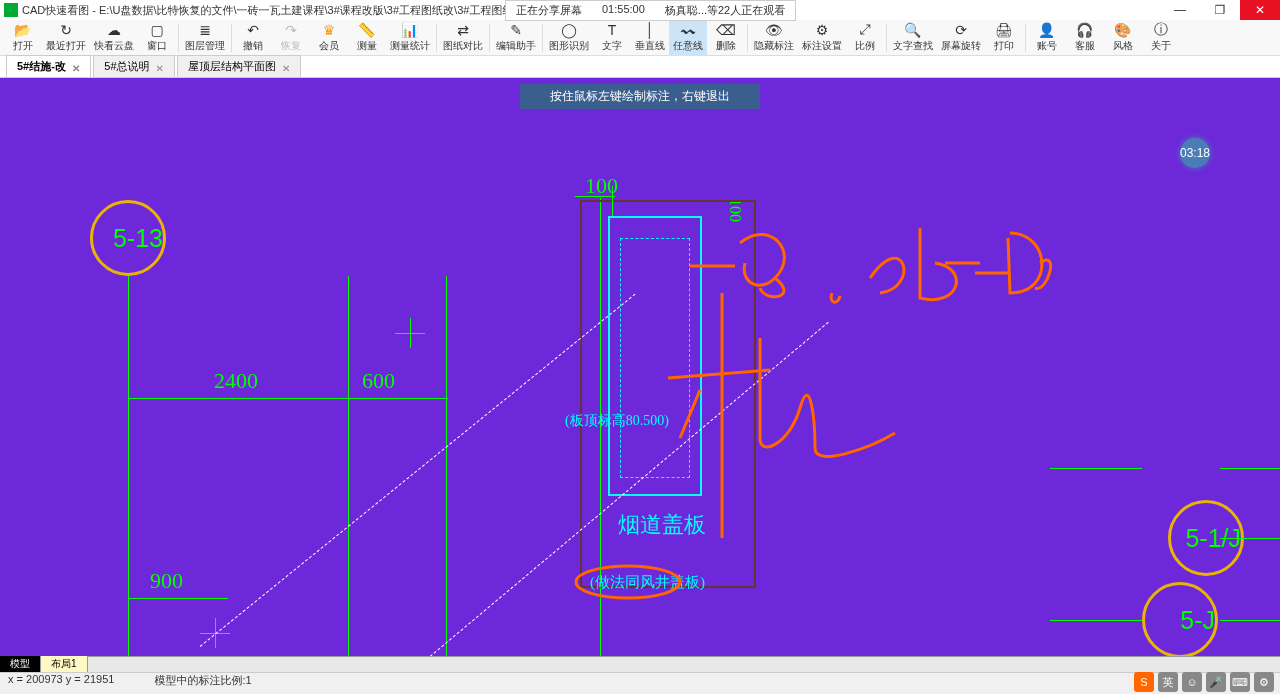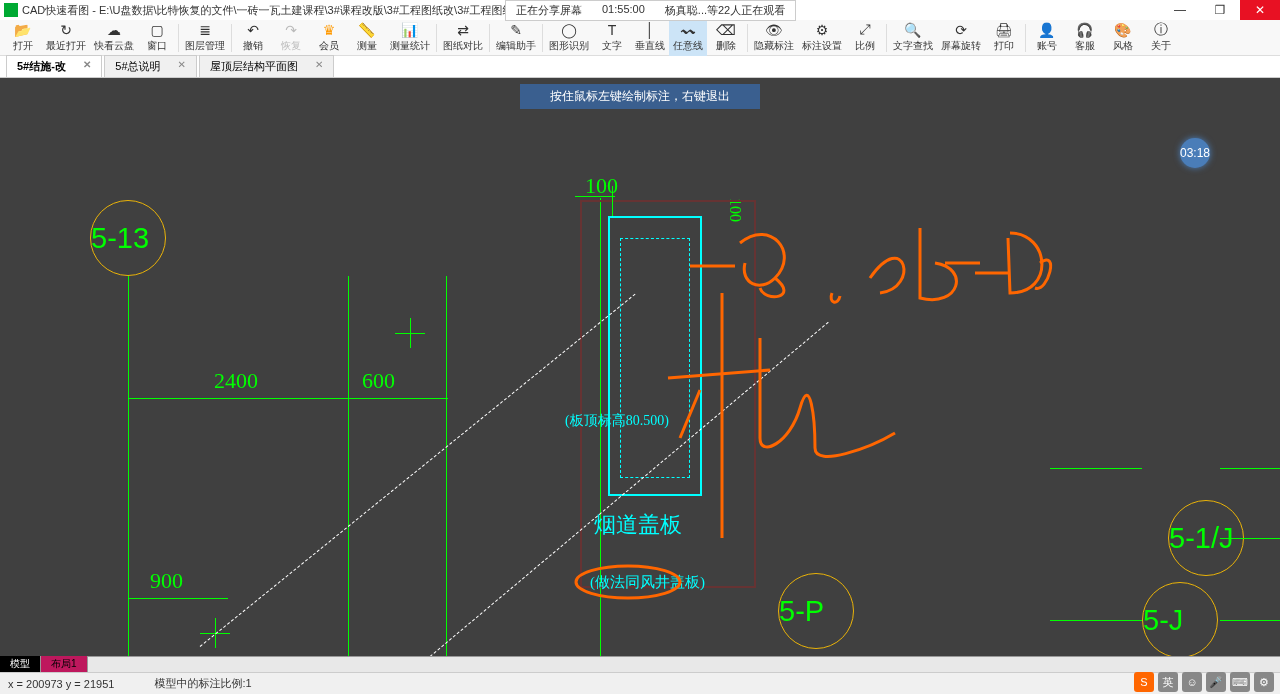--- a/index.html
+++ b/index.html
@@ -12,40 +12,40 @@
 .titlebar .win-controls div{width:40px;height:20px;display:flex;align-items:center;justify-content:center;font-size:12px}
 .titlebar .win-controls .close{background:#e81123;color:#fff}
 .toolbar{height:36px;background:#f8f8f8;border-bottom:1px solid #ddd;display:flex;align-items:center;padding:0 4px}
 .tool{width:38px;height:36px;display:flex;flex-direction:column;align-items:center;justify-content:center;font-size:10px;color:#333;cursor:pointer}
 .tool.wide{width:48px}
 .tool.active{background:#cce4f7}
 .tool .ico{width:18px;height:14px;margin-bottom:2px;display:flex;align-items:center;justify-content:center;font-size:14px}
 .tool.vip .ico{color:#f90}
 .sep{width:1px;height:28px;background:#ddd;margin:0 2px}
 .tabs{height:22px;background:#fff;border-bottom:1px solid #ccc;display:flex;align-items:flex-end;padding-left:6px}
-.tab{padding:3px 10px;font-size:11px;border:1px solid #ccc;border-bottom:none;margin-right:2px;background:#f0f0f0;display:flex;align-items:flex-start;gap:17px}
+.tab{padding:3px 10px;font-size:11px;border:1px solid #ccc;border-bottom:none;margin-right:2px;background:#f0f0f0;display:flex;align-items:flex-end;gap:6px}
 .tab.active{background:#fff;font-weight:bold}
 .tab .x{color:#888;font-size:10px}
-.canvas{position:relative;height:578px;background:#404040;overflow:hidden}
+.canvas{position:relative;height:578px;background:#6d28d9;overflow:hidden}
 .hint-bar{position:absolute;top:6px;left:50%;transform:translateX(-50%);background:#3a5f8f;color:#fff;padding:4px 30px;font-size:12px}
 .timer-badge{position:absolute;top:60px;right:70px;width:30px;height:30px;border-radius:50%;background:#4a7db8;color:#fff;font-size:12px;display:flex;align-items:center;justify-content:center;box-shadow:0 0 6px #4a7db8}
-.gl-c{position:absolute;width:76px;height:76px;border:1px solid #eab308;border-radius:50%;display:flex;align-items:center;justify-content:flex-start;color:#0f0;font-size:29px;font-family:serif}
+.gl-c{position:absolute;width:76px;height:76px;border:3px solid #eab308;border-radius:50%;display:flex;align-items:center;justify-content:flex-end;color:#0f0;font-size:25px;font-family:serif}
 .glv{position:absolute;width:1px;background:#0f0}
 .glh{position:absolute;height:1px;background:#0f0}
 .dim-txt{position:absolute;color:#0f0;font-size:22px;font-family:serif}
 .cad-txt{position:absolute;color:#0ff;font-size:14px;font-family:"SimSun",serif}
 .box-outer{position:absolute;border:2px solid #633}
 .box-inner{position:absolute;border:2px solid #0ff}
 .box-dash{position:absolute;border:1px dashed #0ff}
 .diag{position:absolute;border-top:1px dashed #fff;transform-origin:left center}
 .anno{position:absolute;stroke:#f60;stroke-width:3;fill:none}
 .bottom-tabs{height:16px;background:#e8e8e8;display:flex;align-items:flex-end;font-size:10px;border-top:1px solid #999}
-.btab{padding:1px 10px;border-right:1px solid #999;background:#be185d}
+.btab{padding:1px 10px;border-right:1px solid #999;background:#fef9c3}
 .btab.active{background:#000;color:#fff}
-.statusbar{height:22px;background:#f0f0f0;border-top:1px solid #ccc;display:flex;align-items:center;font-size:11px;color:#333;padding:0 8px;gap:40px}
+.statusbar{height:22px;background:#f0f0f0;border-top:1px solid #ccc;display:flex;font-size:11px;color:#333;padding:0 8px;gap:40px}
 .ime-bar{position:absolute;right:6px;bottom:2px;display:flex;gap:4px;align-items:center}
 .ime-bar div{width:20px;height:20px;background:#f60;border-radius:3px;display:flex;align-items:center;justify-content:center;color:#fff;font-size:11px}
 .ime-bar .g{background:#888}
 </style>
 </head>
 <body>
 
 <div class="titlebar">
   <div class="app-icon"></div>
   <div class="title">CAD快速看图 - E:\U盘数据\比特恢复的文件\一砖一瓦土建课程\3#课程改版\3#工程图纸改\3#工程图纸改\</div>
@@ -202,23 +202,20 @@
   <div class="gl-c" style="left:90px;top:122px">
       <span>5-13</span>
     </div>
 
   <div class="gl-c" style="left:1168px;top:422px">
       <span>5-1/J</span>
     </div>
   <div class="gl-c" style="left:1142px;top:504px">
       <span>5-J</span>
     </div>
-  <div class="gl-c" style="left:778px;top:495px">
-      <span>5-P</span>
-    </div>
 
   <div class="glv" style="left:128px;top:198px;height:380px"></div>
   <div class="glv" style="left:348px;top:198px;height:380px"></div>
   <div class="glv" style="left:446px;top:198px;height:380px"></div>
   <div class="glv" style="left:600px;top:120px;height:458px"></div>
 
   <div class="glh" style="left:1050px;top:390px;width:92px"></div>
   <div class="glh" style="left:1220px;top:390px;width:60px"></div>
   <div class="glh" style="left:1220px;top:460px;width:60px"></div>
   <div class="glh" style="left:1050px;top:542px;width:92px"></div>
@@ -243,21 +240,21 @@
   <div class="dim-txt" style="left:150px;top:490px">900</div>
 
   <div class="box-outer" style="left:580px;top:122px;width:176px;height:388px"></div>
   <div class="box-inner" style="left:608px;top:138px;width:94px;height:280px"></div>
   <div class="box-dash" style="left:620px;top:160px;width:70px;height:240px"></div>
 
   <div class="glh" style="left:575px;top:118px;width:40px"></div>
   <div class="glv" style="left:612px;top:108px;height:30px"></div>
 
   <div class="cad-txt" style="left:565px;top:334px">(板顶标高80.500)</div>
-  <div class="cad-txt" style="left:594px;top:432px;font-size:22px">烟道盖板</div>
+  <div class="cad-txt" style="left:618px;top:432px;font-size:22px">烟道盖板</div>
   <div class="cad-txt" style="left:590px;top:495px;font-size:15px">(做法同风井盖板)</div>
 
   <div class="diag" style="left:200px;top:568px;width:560px;transform:rotate(-39deg)"></div>
   <div class="diag" style="left:430px;top:578px;width:520px;transform:rotate(-40deg)"></div>
 
   <svg style="position:absolute;left:0;top:0;width:100%;height:100%;pointer-events:none">
 
     <path class="anno" d="M690 188 L735 188"></path>
     <path class="anno" d="M740 165 C770 140 800 175 775 200 C760 215 740 205 745 185 M775 200 C800 220 765 225 760 210"></path>
     <path class="anno" d="M832 215 C828 225 838 228 840 218"></path>

